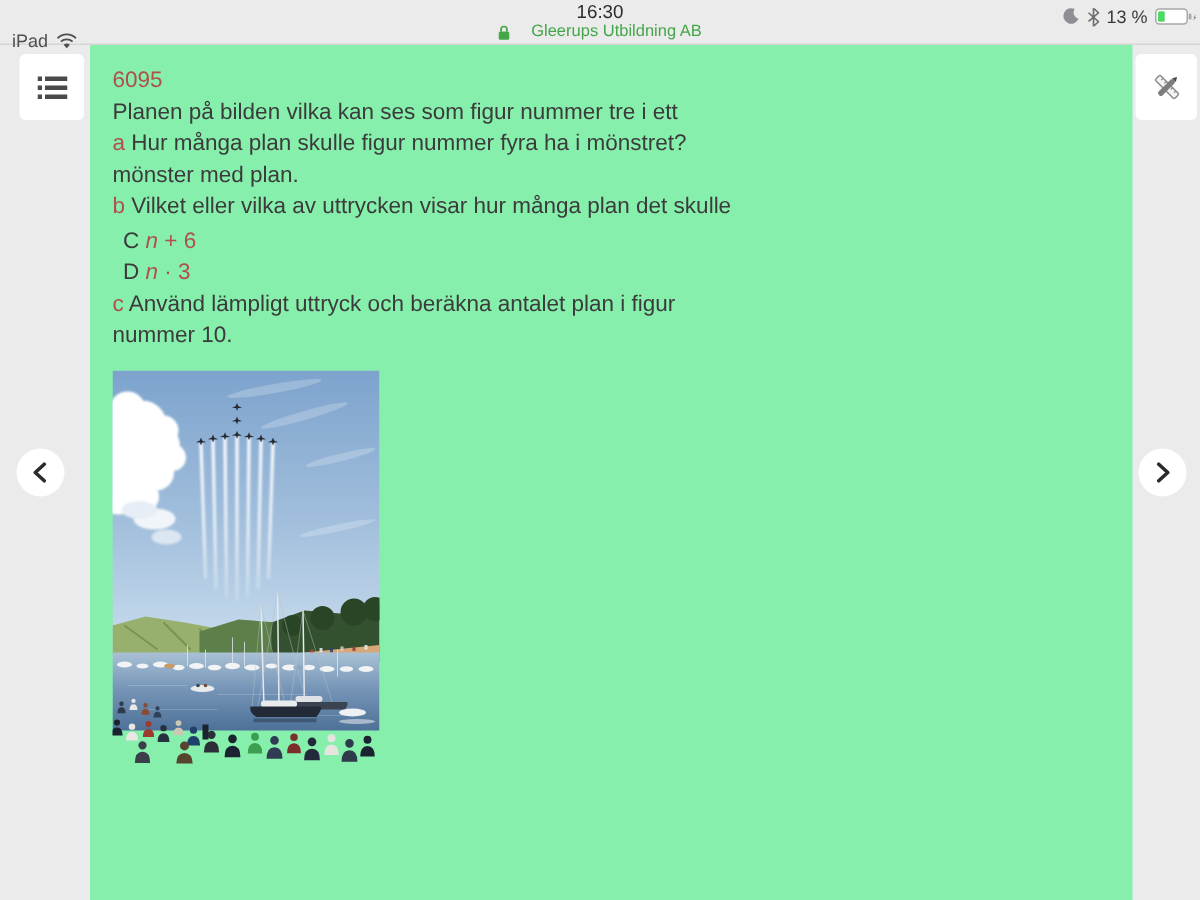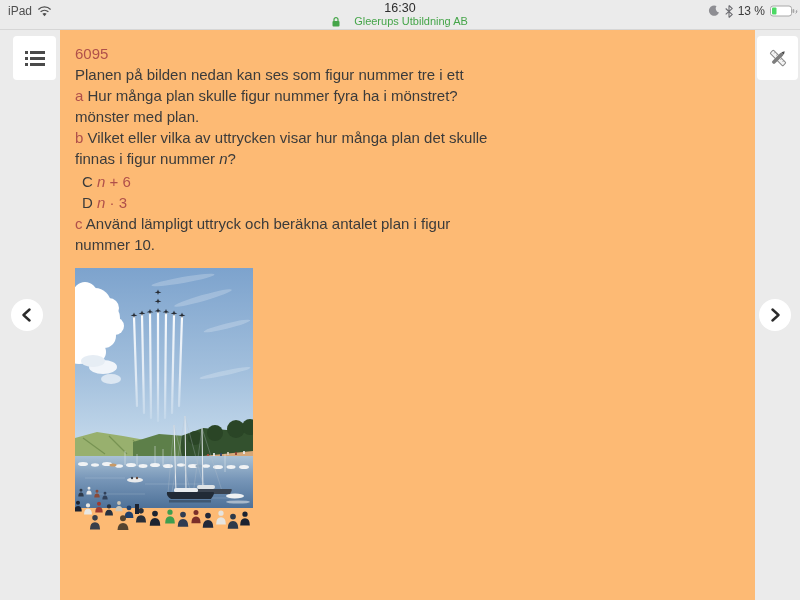--- a/index.html
+++ b/index.html
@@ -4,31 +4,31 @@
 <style>
   html,body{margin:0;padding:0;}
   body{width:800px;height:600px;overflow:hidden;background:#ebebeb;
        font-family:"Liberation Sans","DejaVu Sans",sans-serif;
        -webkit-font-smoothing:antialiased;}
   #frame{position:relative;width:800px;height:600px;background:#ebebeb;}
 
   
   #statusbar{position:absolute;left:0;top:0;width:800px;height:30px;
              border-bottom:1px solid #d6d6d6;box-sizing:border-box;}
-  .sb-left{position:absolute;left:8px;top:4px;display:flex;align-items:center;gap:5px;}
+  .sb-left{position:absolute;left:8px;top:20px;display:flex;align-items:center;gap:5px;}
   .sb-device{font-size:12px;color:#4f4f4f;}
   .sb-center{position:absolute;left:0;right:0;top:2px;text-align:center;}
   .sb-time{font-size:12.5px;font-weight:normal;color:#2d2d2d;line-height:13px;}
   .sb-site{font-size:11px;color:#45a549;line-height:13px;display:flex;
            align-items:center;justify-content:center;gap:14px;}
   .sb-right{position:absolute;right:2px;top:4px;display:flex;align-items:center;gap:5px;}
   .sb-batt-label{font-size:12px;color:#3a3a3a;}
 
   
-  #main-panel{position:absolute;left:60px;top:30px;width:695px;height:570px;background:#fdba74;}
+  #main-panel{position:absolute;left:60px;top:30px;width:695px;height:570px;background:#86efac;}
   .side-box{position:absolute;background:#ffffff;border-radius:4px;
             display:flex;align-items:center;justify-content:center;}
   #contents-box{left:13px;top:36px;width:43px;height:44px;}
   #tools-box{left:757px;top:36px;width:41px;height:44px;}
   .nav-circle{position:absolute;top:299px;width:32px;height:32px;border-radius:50%;
               background:#ffffff;display:flex;align-items:center;justify-content:center;}
   #nav-prev{left:11px;} #nav-next{left:759px;}
 
   
   #content{position:absolute;left:0;top:0;width:100%;height:100%;
@@ -116,25 +116,24 @@
   </div>
   <div class="nav-circle" id="nav-next">
     <svg width="14" height="14" viewBox="0 0 14 14">
       <path d="M4.5 1.5 L10.5 7 L4.5 12.5" fill="none" stroke="#2b2b2b" stroke-width="2.4" stroke-linecap="round" stroke-linejoin="round"></path>
     </svg>
   </div>
 
   <div id="main-panel">
     <div id="content">
       <div id="prob-num">6095</div>
-      <div>Planen på bilden nedan kan ses som figur nummer tre i ett</div>
+      <div>Planen på bilden vilka kan ses som figur nummer tre i ett</div>
       <div><span class="red">a</span> <span>Hur många plan skulle figur nummer fyra ha i mönstret?</span></div>
       <div>mönster med plan.</div>
       <div><span class="red">b</span> <span>Vilket eller vilka av uttrycken visar hur många plan det skulle</span></div>
-      <div>finnas i figur nummer <span class="mvar">n</span>?</div>
       <div id="options">
           <div class="opt-row"><span class="opt-letter">C</span><span class="opt-expr"><span class="mvar">n</span> + 6</span></div>
           <div class="opt-row"><span class="opt-letter">D</span><span class="opt-expr"><span class="mvar">n</span> · 3</span></div>
         </div>
       <div><span class="red">c</span> <span>Använd lämpligt uttryck och beräkna antalet plan i figur</span></div>
       <div>nummer 10.</div>
 
       <div id="photo-wrap">
         <svg width="178" height="262" viewBox="0 0 178 262">
           <defs>

